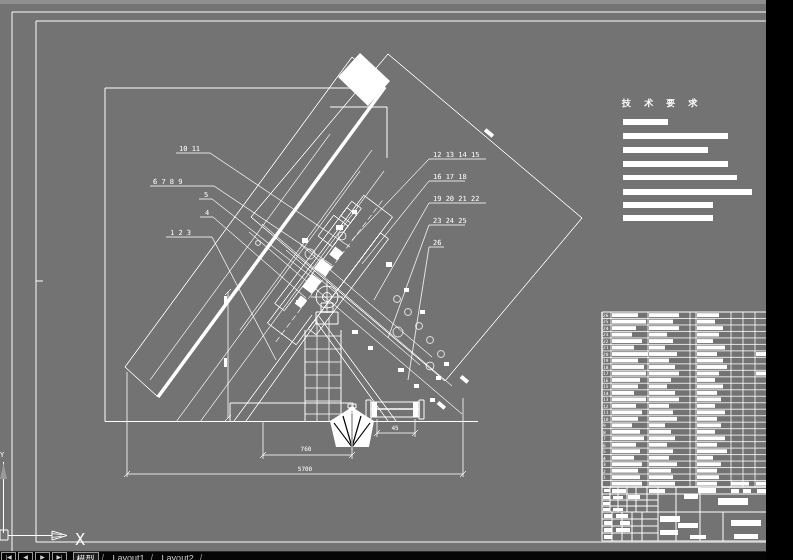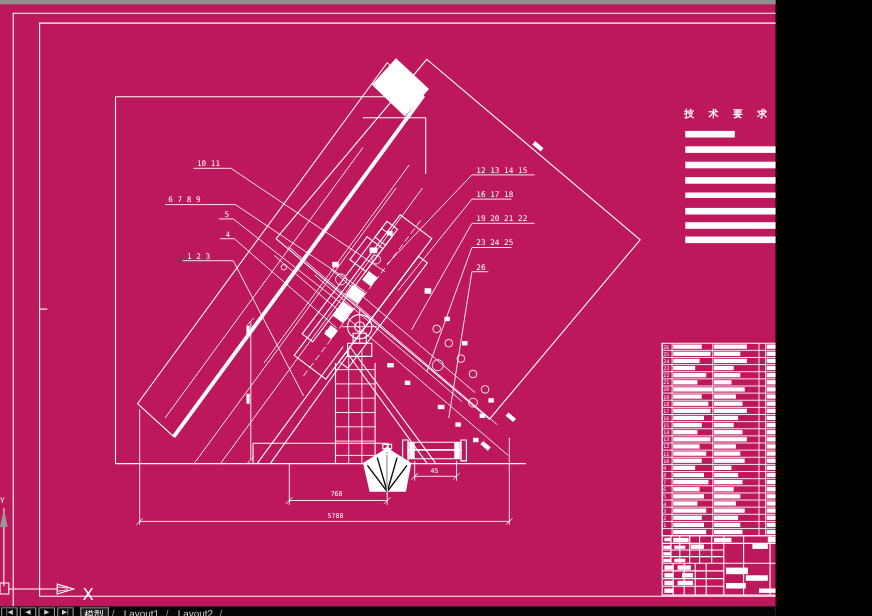--- a/index.html
+++ b/index.html
@@ -1,16 +1,16 @@
 <!DOCTYPE html>
 <html><head>
 <meta charset="utf-8">
 <style>
   html,body{margin:0;padding:0;background:#000;}
-  #screen{position:relative;width:705px;height:560px;background:#be185d;overflow:hidden;
+  #screen{position:relative;width:766px;height:560px;background:#737373;overflow:hidden;
           font-family:"DejaVu Sans Mono",monospace;}
   #topstrip{position:absolute;left:0;top:0;width:793px;height:4px;background:#8f8f8f;}
   svg{position:absolute;left:0;top:0;}
   svg *{vector-effect:non-scaling-stroke;}
   .ln{stroke:#fff;stroke-width:1;fill:none;}
   .thin{stroke:#fff;stroke-width:0.8;fill:none;}
   .thick{stroke:#fff;stroke-width:3.5;fill:none;}
   .wfill{fill:#fff;stroke:none;}
   .ctext{fill:#fff;font-family:"DejaVu Sans Mono",monospace;font-size:7px;}
   .dtext{fill:#fff;font-family:"DejaVu Sans Mono",monospace;font-size:6px;}

